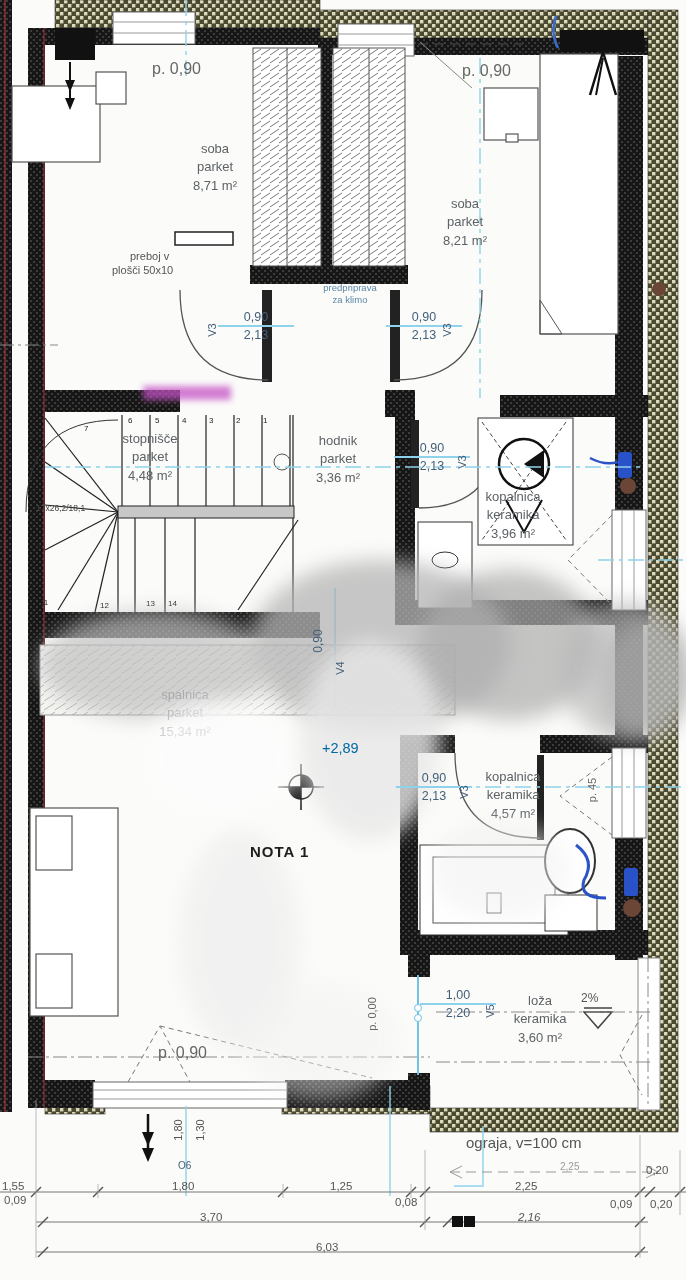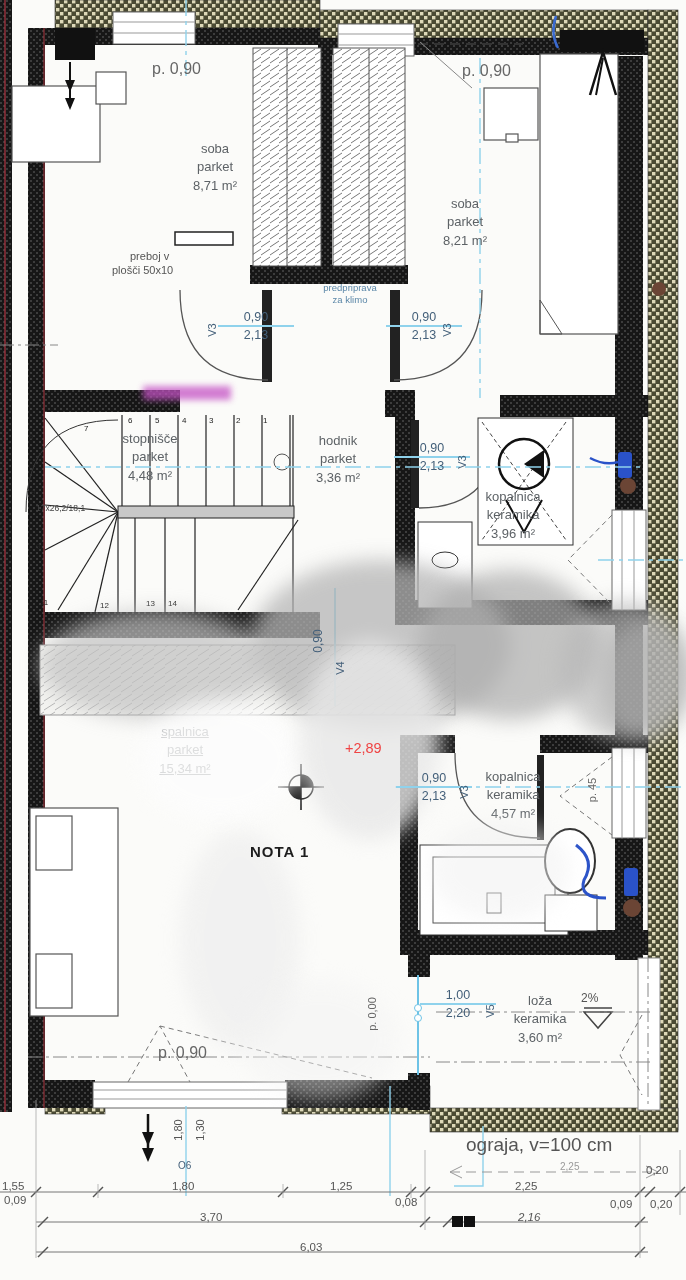--- a/index.html
+++ b/index.html
@@ -16,22 +16,22 @@
   .par{position:absolute;color:#666;font-size:16px;z-index:5;white-space:nowrap;}
   .dimtxt{position:absolute;color:#555;font-size:11.5px;z-index:5;white-space:nowrap;}
   .note{position:absolute;color:#555;font-size:11px;z-index:3;white-space:nowrap;}
   .klima{position:absolute;color:#5b87a8;font-size:9.5px;z-index:3;width:110px;text-align:center;}
   .stairnum{position:absolute;font-size:8px;color:#222;z-index:3;}
   .wm{position:absolute;border-radius:50%;filter:blur(10px);z-index:4;pointer-events:none;}
   .magenta{position:absolute;left:143px;top:386px;width:88px;height:14px;background:#c553c5;
         filter:blur(3px);opacity:.75;z-index:2;}
   .unit{position:absolute;left:250px;top:843px;font-size:15px;font-weight:bold;color:#1d1d1d;
         letter-spacing:1px;z-index:5;}
-  .elev{position:absolute;left:322px;top:740px;font-size:14.5px;color:#ef4444;z-index:5;margin-left:23px;}
-  .ograja{position:absolute;left:466px;top:1134px;font-size:19px;color:#555;z-index:5;text-align:right;}
+  .elev{position:absolute;left:322px;top:740px;font-size:14.5px;color:#0369a1;z-index:5;}
+  .ograja{position:absolute;left:466px;top:1134px;font-size:15px;color:#555;z-index:5;text-align:right;}
   .slope{position:absolute;left:581px;top:991px;font-size:12px;color:#555;z-index:5;}
   .graydim{color:#9a9a9a;font-size:10px;}
 </style>
 </head>
 <body>
 
 <div id="plan">
 
 <svg width="686" height="1280" viewBox="0 0 686 1280">
   <defs>
@@ -311,21 +311,21 @@
 <div class="room" style="left:283px;top:432px;width:110px;">
   <div>hodnik</div>
   <div>parket</div>
   <div>3,36 m²</div>
 </div>
 <div class="room" style="left:458px;top:488px;width:110px;">
   <div>kopalnica</div>
   <div>keramika</div>
   <div>3,96 m²</div>
 </div>
-<div class="room" style="left:130px;top:723px;width:110px;text-decoration:underline;">
+<div class="room" style="left:130px;top:686px;width:110px;">
   <div>spalnica</div>
   <div>parket</div>
   <div>15,34 m²</div>
 </div>
 <div class="room" style="left:458px;top:768px;width:110px;">
   <div>kopalnica</div>
   <div>keramika</div>
   <div>4,57 m²</div>
 </div>
 <div class="room" style="left:485px;top:992px;width:110px;">
@@ -396,21 +396,21 @@
 <div class="dimtxt" style="left:4px;top:1194px;">0,09</div>
 <div class="dimtxt" style="left:172px;top:1180px;">1,80</div>
 <div class="dimtxt" style="left:330px;top:1180px;">1,25</div>
 <div class="dimtxt" style="left:395px;top:1196px;">0,08</div>
 <div class="dimtxt" style="left:515px;top:1180px;">2,25</div>
 <div class="dimtxt" style="left:610px;top:1198px;">0,09</div>
 <div class="dimtxt" style="left:650px;top:1198px;">0,20</div>
 <div class="dimtxt" style="left:646px;top:1164px;">0,20</div>
 <div class="dimtxt" style="left:200px;top:1211px;">3,70</div>
 <div class="dimtxt" style="left:518px;top:1211px;font-style:italic;">2,16</div>
-<div class="dimtxt" style="left:300px;top:1241px;">6,03</div>
+<div class="dimtxt" style="left:316px;top:1241px;">6,03</div>
 <div class="dimtxt graydim" style="left:560px;top:1161px;">2,25</div>
 
 <span class="stairnum" style="left:263px;top:416px;">1</span>
 <span class="stairnum" style="left:236px;top:416px;">2</span>
 <span class="stairnum" style="left:209px;top:416px;">3</span>
 <span class="stairnum" style="left:182px;top:416px;">4</span>
 <span class="stairnum" style="left:155px;top:416px;">5</span>
 <span class="stairnum" style="left:128px;top:416px;">6</span>
 <span class="stairnum" style="left:84px;top:424px;">7</span>
 <span class="stairnum" style="left:29px;top:432px;">8</span>

